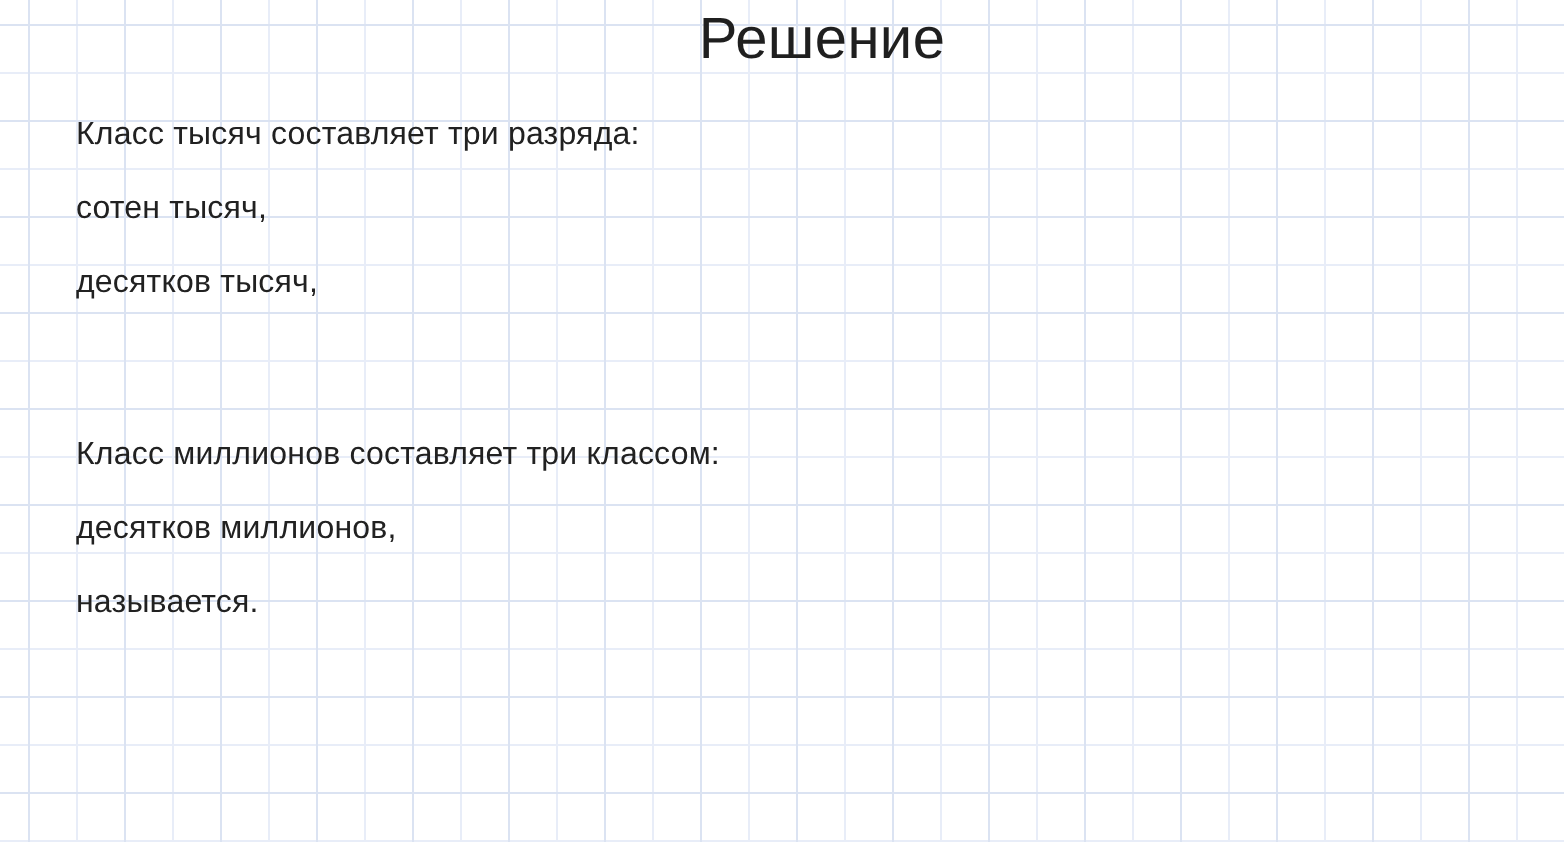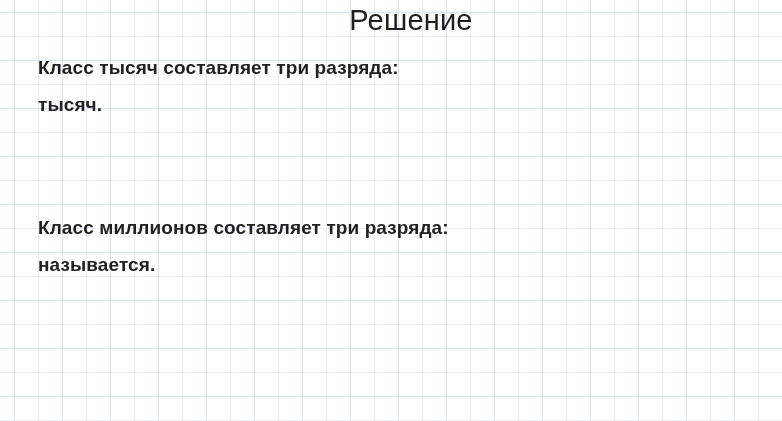--- a/index.html
+++ b/index.html
@@ -34,42 +34,44 @@
     font-size: 29px;
     line-height: 38px;
     font-weight: 400;
     color: #1f1f1f;
     letter-spacing: 0.2px;
   }
   .block {
     position: absolute;
     left: 38px;
     right: 20px;
-    font-size: 19px;
+    font-size: 16px;
     line-height: 37px;
-    font-weight: 700;
+    font-weight: 400;
     color: #212121;
     letter-spacing: 0.1px;
   }
   .block-1 { top: 49px; }
   .block-2 { top: 209px; }
   .block-3 { top: 369px; }
   .text-line { white-space: nowrap; }
 </style>
 </head>
 <body>
 
 <div class="page">
 
   <div class="title">Решение</div>
 
   <div class="block block-1">
     <div class="text-line">Класс тысяч составляет три разряда:</div>
-    <div class="text-line">тысяч.</div>
+    <div class="text-line">сотен тысяч,</div>
+    <div class="text-line">десятков тысяч,</div>
   </div>
 
   <div class="block block-2">
-    <div class="text-line">Класс миллионов составляет три разряда:</div>
+    <div class="text-line">Класс миллионов составляет три классом:</div>
+    <div class="text-line">десятков миллионов,</div>
     <div class="text-line">называется.</div>
   </div>
 
 
 </div>
 
 </body></html>

